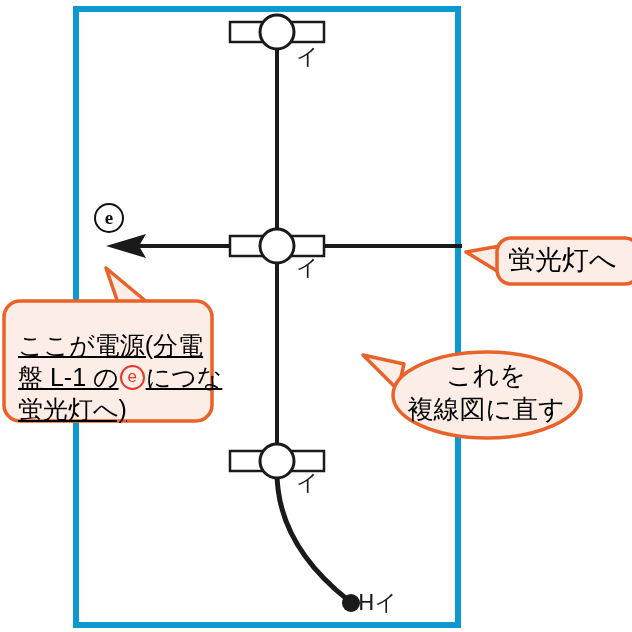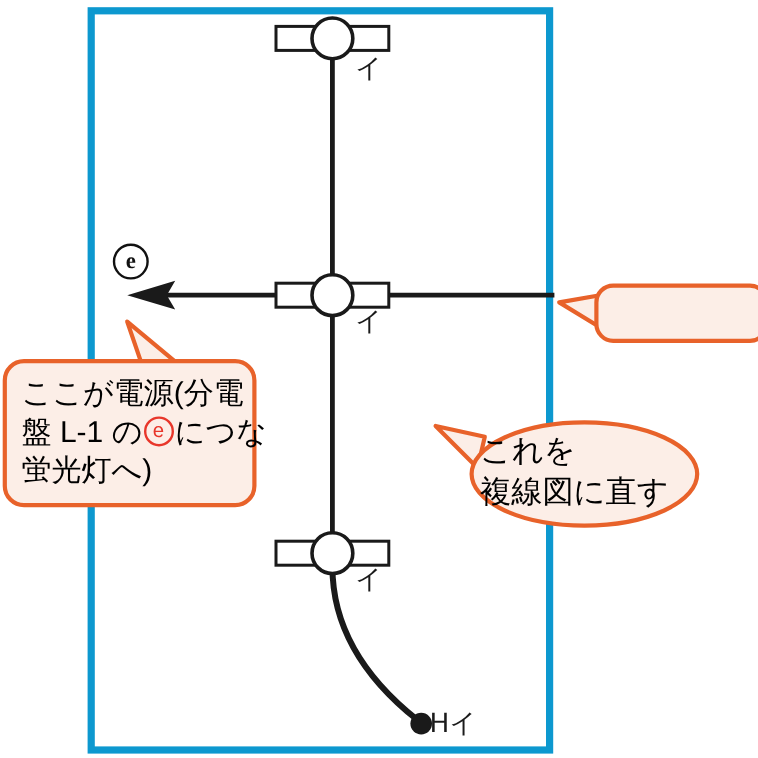--- a/index.html
+++ b/index.html
@@ -26,33 +26,35 @@
   }
   .callout-text {
     position: absolute;
     color: #000000;
     line-height: 1.28;
     white-space: pre;
     pointer-events: none;
   }
   #callout-left-text {
     left: 18px;
-    top: 312px;
+    top: 329px;
     font-size: 25px;
     letter-spacing: 0px;
+    text-decoration: underline;
   }
   #callout-right-text {
     left: 508px;
     top: 243px;
     font-size: 27px;
   }
   #callout-oval-text {
     left: 400px;
     top: 358px;
     width: 172px;
+    text-align: center;
     font-size: 26px;
     line-height: 1.32;
   }
   .inline-e {
     display: inline-block;
     position: relative;
     width: 25px;
     height: 25px;
     vertical-align: -4px;
     margin: 0 1px;
@@ -177,17 +179,18 @@
 
   <div class="diag-label" id="label-i-top">イ</div>
   <div class="diag-label" id="label-i-mid">イ</div>
   <div class="diag-label" id="label-i-bot">イ</div>
   <div class="diag-label" id="label-hi">Hイ</div>
 
   <div class="callout-text" id="callout-left-text"><span>ここが電源(分電</span>
 <span>盤 L-1 の</span><span class="inline-e"><span class="ring"></span><span class="glyph">e</span></span><span>につな</span>
 <span>蛍光灯へ)</span></div>
 
+  <div class="callout-text" id="callout-right-text">蛍光灯へ</div>
 
   <div class="callout-text" id="callout-oval-text"><span>これを</span>
 <span>複線図に直す</span></div>
 
 </div>
 
 </body></html>

